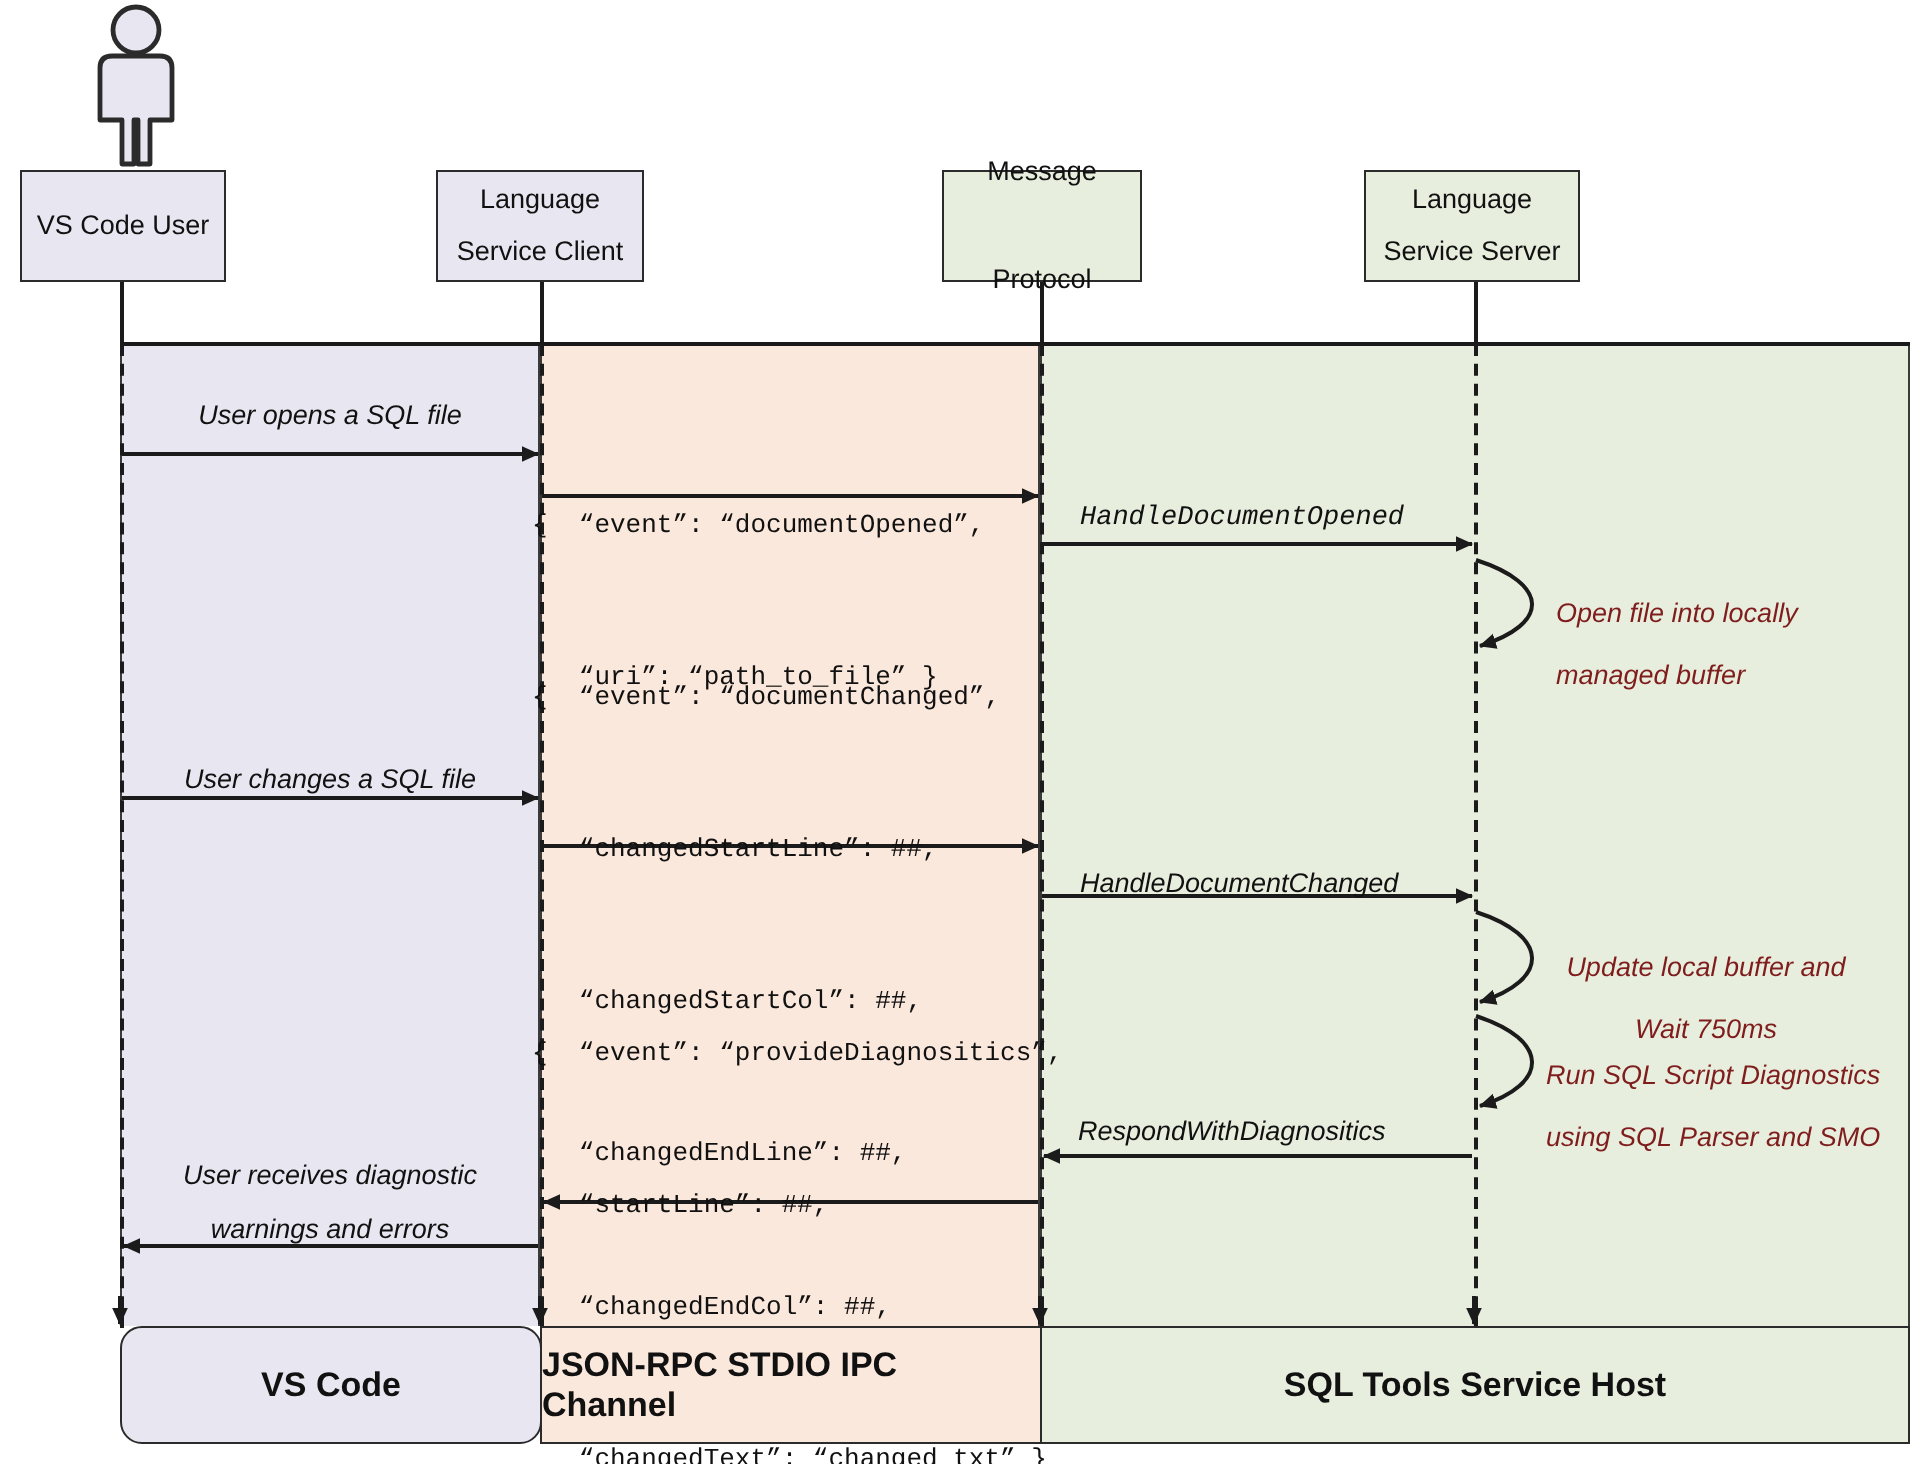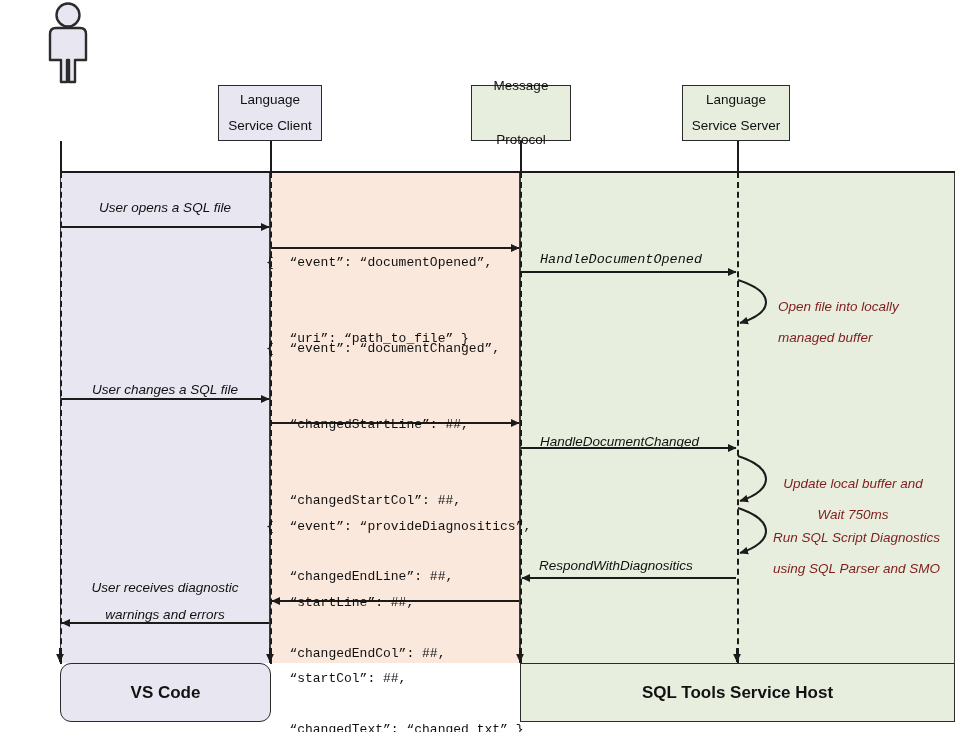--- a/index.html
+++ b/index.html
@@ -31,20 +31,23 @@
   <div class="band" style="left:520px;top:172px;width:435px;height:491px;background:#e8eede;"></div>
   <div class="topline" style="left:60px;top:171px;width:895px;"></div>
 
   <div class="actor" style="left:36px;top:2px;">
     <svg width="72" height="84" viewBox="0 0 72 84">
       <circle cx="32" cy="13" r="11.5" fill="#e8e6f0" stroke="#2b2b2b" stroke-width="2.4"></circle>
       <path d="M14 32 q0 -6 6 -6 h24 q6 0 6 6 v26 h-11 v22 h-6 v-22 h-2 v22 h-6 v-22 h-11 z" fill="#e8e6f0" stroke="#2b2b2b" stroke-width="2.4" stroke-linejoin="round"></path>
     </svg>
   </div>
 
+  <div class="hdrbox" style="left:10px;top:85px;width:103px;height:56px;background:#e8e6f0;">
+    <span>VS Code User</span>
+  </div>
 
   <div class="hdrbox" style="left:218px;top:85px;width:104px;height:56px;background:#e8e6f0;">
     <span>Language</span>
     <span>Service Client</span>
   </div>
 
   <div class="hdrbox" style="left:471px;top:85px;width:100px;height:56px;background:#e8eede;gap:28px;">
     <span>Message</span>
     <span>Protocol</span>
   </div>
@@ -160,17 +163,20 @@
   </div>
 
   <div class="noteline" style="left:773px;top:522px;line-height:31px;">
     <div>Run SQL Script Diagnostics</div>
     <div>using SQL Parser and SMO</div>
   </div>
 
   <div class="footer" style="left:60px;top:663px;width:211px;height:59px;background:#e8e6f0;border-radius:11px;">
     <span>VS Code</span>
   </div>
+  <div class="footer" style="left:270px;top:663px;width:251px;height:59px;background:#fbe8dc;">
+    <span>JSON-RPC STDIO IPC Channel</span>
+  </div>
   <div class="footer" style="left:520px;top:663px;width:435px;height:59px;background:#e8eede;">
     <span>SQL Tools Service Host</span>
   </div>
 
 </div>
 
 </body></html>

